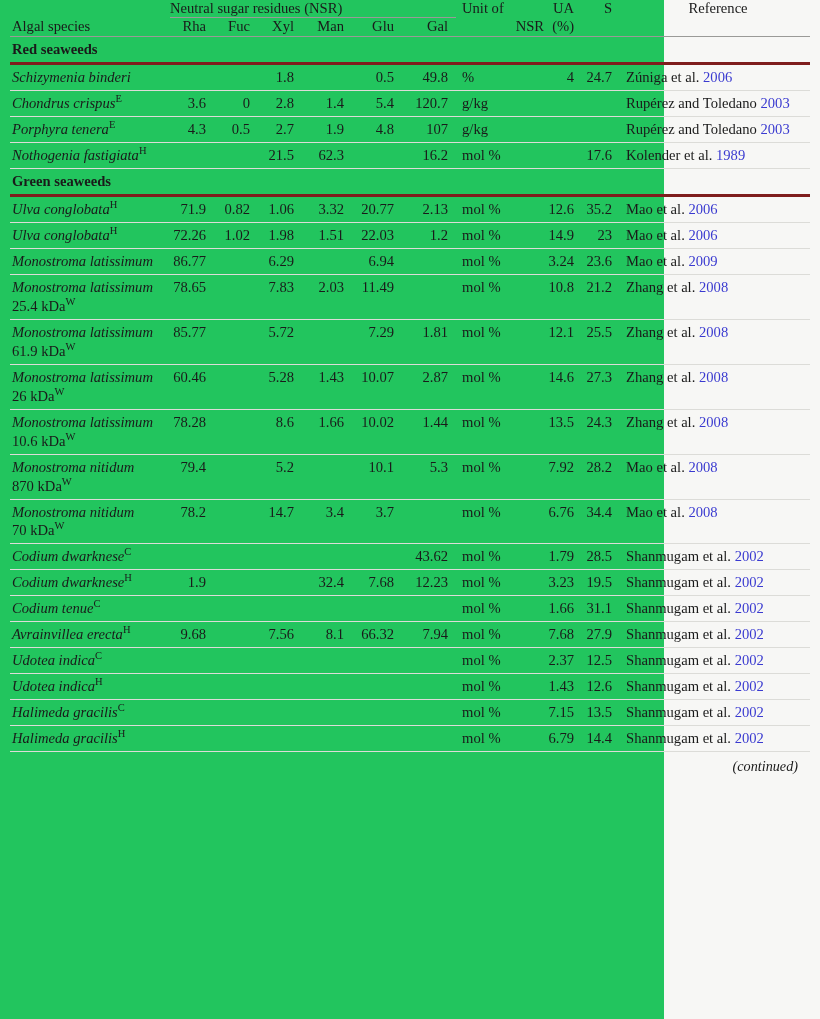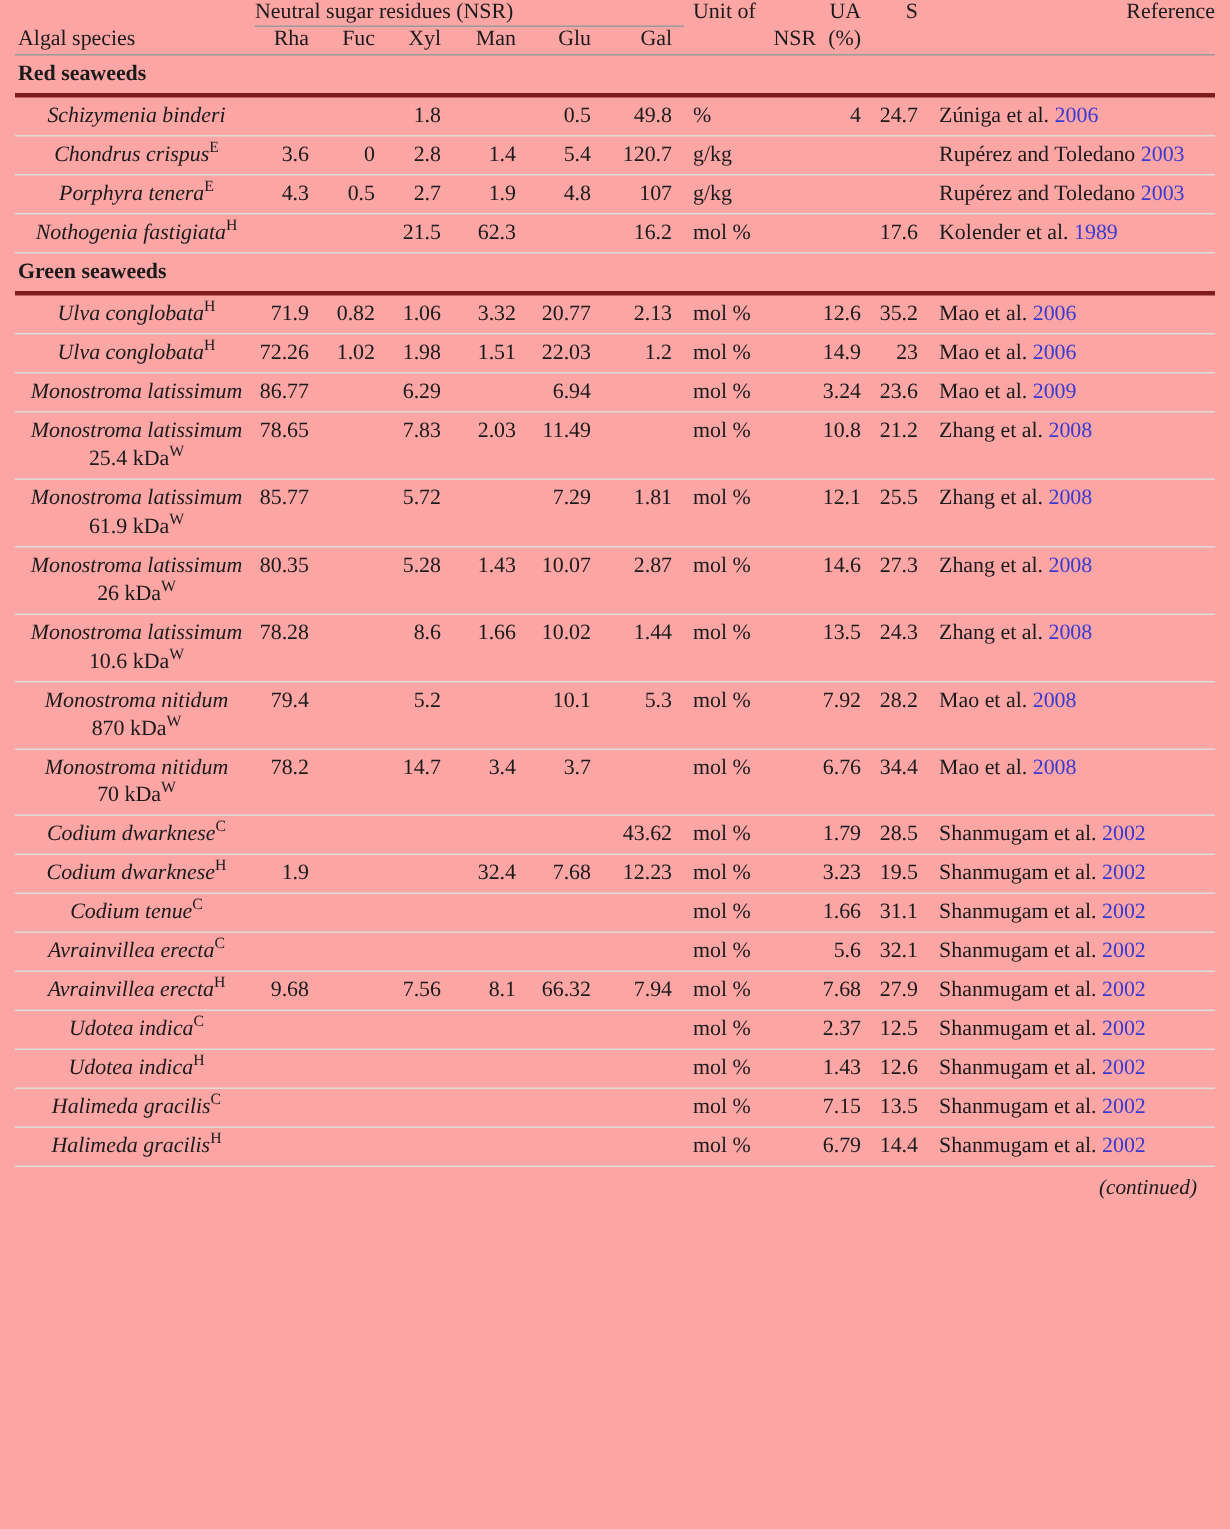--- a/index.html
+++ b/index.html
@@ -9,23 +9,23 @@
   }
   body {
     width: 820px;
     height: 1019px;
     font-family: "Liberation Serif", "DejaVu Serif", serif;
     color: #1a1a1a;
     -webkit-font-smoothing: antialiased;
   }
   #sheet {
     position: relative;
-    width: 820px;
+    width: 664px;
     height: 1019px;
-    background: #fca5a5;
+    background: #22c55e;
     box-sizing: border-box;
     padding: 0 10px;
   }
   table.tbl {
     width: 800px;
     border-collapse: collapse;
     font-size: 14.6px;
     table-layout: fixed;
   }
   table.tbl td, table.tbl th {
@@ -54,42 +54,42 @@
     padding: 3px 0 2px 0;
     border-bottom: 1px solid #9a9a97;
     text-align: left;
     padding-left: 6px;
   }
   .hdr-blank { border-bottom: none; }
   .hdr-top-cell {
     padding: 3px 0 2px 0;
     line-height: 1.22;
   }
-  .hdr-top-cell.left  { text-align: right; padding-left: 6px; margin-left: 36px; }
+  .hdr-top-cell.left  { text-align: center; padding-left: 6px; margin-left: 36px; }
   .hdr-top-cell.num   { text-align: right; padding-right: 8px; }
 
   .hdr-row2 td {
     padding: 1px 0 4px 0;
     line-height: 1.22;
   }
   .hdr-row2 td.left { text-align: left; padding-left: 2px; }
   .hdr-row2 td.num  { text-align: right; padding-right: 8px; }
   .hdr-row2 td.unit { text-align: right; padding-left: 6px; }
 
   tr.head-rule-bottom > td { border-bottom: 1px solid #9a9a97; }
 
   
   tr.data-row > td {
     border-bottom: 1px solid #dcdcd8;
     padding-top: 3px;
     padding-bottom: 3px;
     line-height: 1.30;
   }
   tr.data-row > td.species {
-    text-align: center;
+    text-align: left;
     padding-left: 2px;
     font-style: italic;
   }
   tr.data-row > td.num {
     text-align: right;
     padding-right: 8px;
     font-style: normal;
   }
   tr.data-row > td.unit {
     text-align: left;
@@ -296,21 +296,21 @@
           <td class="num"></td>
           <td class="num">7.29</td>
           <td class="num">1.81</td>
           <td class="unit">mol %</td>
           <td class="num">12.1</td>
           <td class="num">25.5</td>
           <td class="ref"><span>Zhang et al. </span><span class="year" style="color: rgb(58, 58, 208);">2008</span></td>
         </tr>
         <tr class="data-row">
           <td class="species"><span>Monostroma latissimum</span><span class="kda">26 kDa<span class="sup">W</span></span></td>
-          <td class="num">80.35</td>
+          <td class="num">60.46</td>
           <td class="num"></td>
           <td class="num">5.28</td>
           <td class="num">1.43</td>
           <td class="num">10.07</td>
           <td class="num">2.87</td>
           <td class="unit">mol %</td>
           <td class="num">14.6</td>
           <td class="num">27.3</td>
           <td class="ref"><span>Zhang et al. </span><span class="year" style="color: rgb(58, 58, 208);">2008</span></td>
         </tr>
@@ -386,33 +386,20 @@
           <td class="num"></td>
           <td class="num"></td>
           <td class="num"></td>
           <td class="num"></td>
           <td class="unit">mol %</td>
           <td class="num">1.66</td>
           <td class="num">31.1</td>
           <td class="ref"><span>Shanmugam et al. </span><span class="year" style="color: rgb(58, 58, 208);">2002</span></td>
         </tr>
         <tr class="data-row">
-          <td class="species"><span>Avrainvillea erecta</span><span class="sup">C</span></td>
-          <td class="num"></td>
-          <td class="num"></td>
-          <td class="num"></td>
-          <td class="num"></td>
-          <td class="num"></td>
-          <td class="num"></td>
-          <td class="unit">mol %</td>
-          <td class="num">5.6</td>
-          <td class="num">32.1</td>
-          <td class="ref"><span>Shanmugam et al. </span><span class="year" style="color: rgb(58, 58, 208);">2002</span></td>
-        </tr>
-        <tr class="data-row">
           <td class="species"><span>Avrainvillea erecta</span><span class="sup">H</span></td>
           <td class="num">9.68</td>
           <td class="num"></td>
           <td class="num">7.56</td>
           <td class="num">8.1</td>
           <td class="num">66.32</td>
           <td class="num">7.94</td>
           <td class="unit">mol %</td>
           <td class="num">7.68</td>
           <td class="num">27.9</td>

